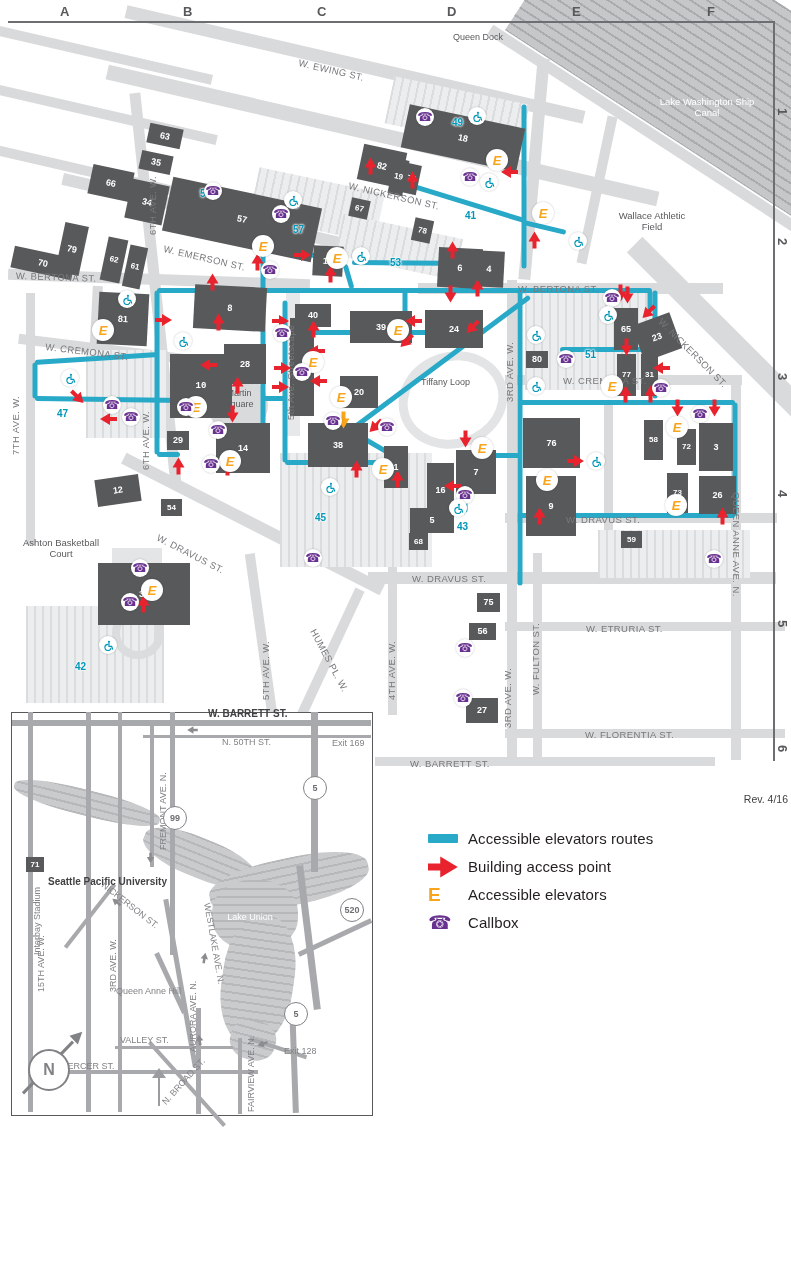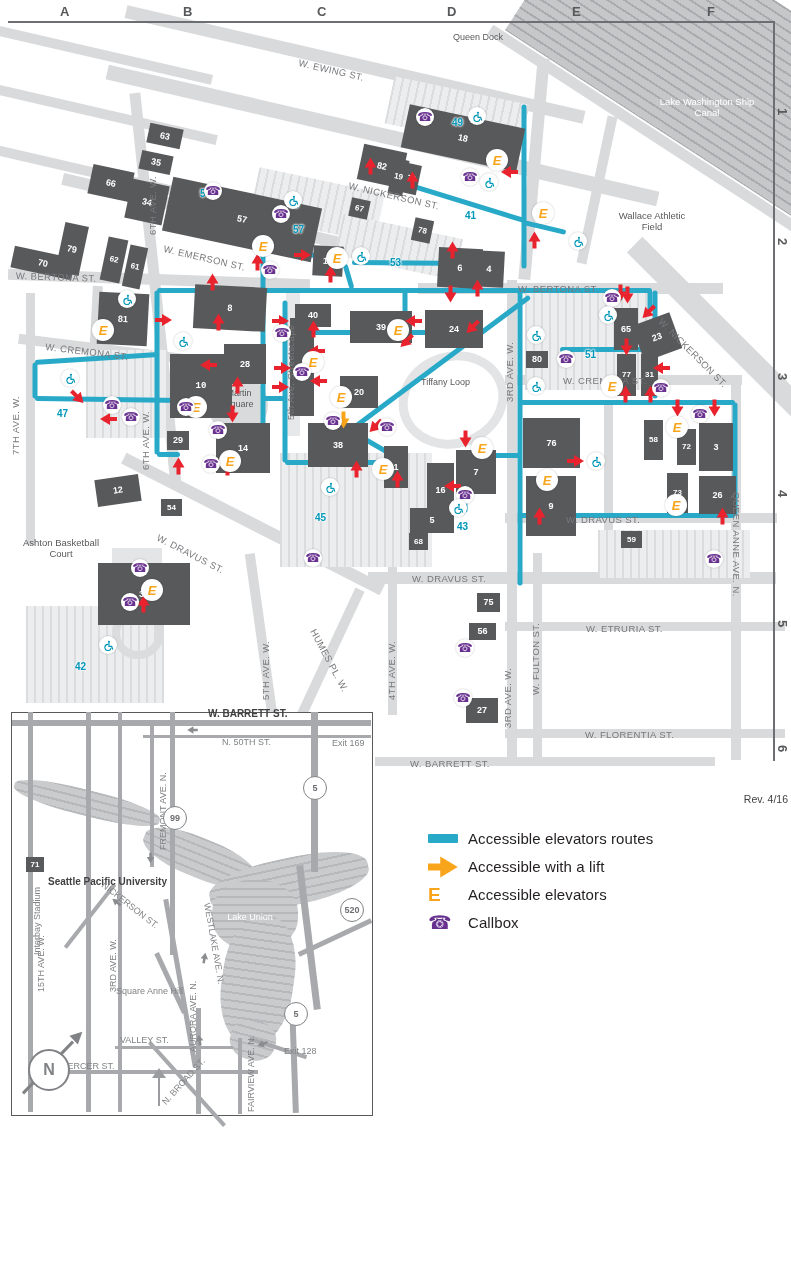--- a/index.html
+++ b/index.html
@@ -831,21 +831,21 @@
       <div class="iroad" style="left: 238px; top: 1038px; width: 4px; height: 76px;"></div>
       <div class="iroad" style="left: 88px; top: 876px; width: 4px; height: 80px; transform: rotate(38deg);"></div>
       <div class="iroad" style="left: 178px; top: 898px; width: 5px; height: 170px; transform: rotate(-10deg);"></div>
       <div class="iroad" style="left: 248px; top: 1046px; width: 60px; height: 4px; transform: rotate(18deg);"></div>
       <div class="ilabel b" style="left: 208px; top: 708px;">W. BARRETT ST.</div>
       <div class="ilabel" style="left: 222px; top: 737px;">N. 50TH ST.</div>
       <div class="ilabel" style="left: 332px; top: 738px;">Exit 169</div>
       <div class="ilabel" style="left: 284px; top: 1046px;">Exit 128</div>
       <div class="ilabel" style="left: 120px; top: 1035px;">VALLEY ST.</div>
       <div class="ilabel" style="left: 60px; top: 1061px;">MERCER ST.</div>
-      <div class="ilabel" style="left: 116px; top: 986px; width: 58px; text-align: center;">Square Anne Hill</div>
+      <div class="ilabel" style="left: 116px; top: 986px; width: 58px; text-align: center;">Queen Anne Hill</div>
       <div class="ilabel" style="left: 226px; top: 912px; width: 48px; text-align: center; color: rgb(255, 255, 255);">Lake Union</div>
       <div class="ilabel b" style="left: 48px; top: 876px; width: 72px; text-align: center;">Seattle Pacific University</div>
       <div class="ilabel" style="left: 158px; top: 850px; transform: rotate(-90deg);">FREMONT AVE. N.</div>
       <div class="ilabel" style="left: 106px; top: 880px; transform: rotate(38deg);">NICKERSON ST.</div>
       <div class="ilabel" style="left: 212px; top: 902px; transform: rotate(80deg);">WESTLAKE AVE. N.</div>
       <div class="ilabel" style="left: 188px; top: 1052px; transform: rotate(-90deg);">AURORA AVE. N.</div>
       <div class="ilabel" style="left: 160px; top: 1100px; transform: rotate(-48deg);">N. BROAD ST.</div>
       <div class="ilabel" style="left: 246px; top: 1112px; transform: rotate(-90deg);">FAIRVIEW AVE. N.</div>
       <div class="ilabel" style="left: 36px; top: 992px; transform: rotate(-90deg);">15TH AVE. W.</div>
       <div class="ilabel" style="left: 108px; top: 992px; transform: rotate(-90deg);">3RD AVE. W.</div>
@@ -890,26 +890,26 @@
 
   <div id="legend">
     <div class="lrow">
       <span class="licon">
           <span class="lswatch"></span>
         </span>
       <span class="llabel">Accessible elevators routes</span>
     </div>
     <div class="lrow">
       <span class="licon">
-        <span class="legend-arrow orange arrow">
+        <span class="legend-arrow red arrow">
             <i class="bar"></i>
             <i class="head"></i>
           </span>
       </span>
-      <span class="llabel">Accessible with a lift</span>
+      <span class="llabel">Building access point</span>
     </div>
     <div class="lrow">
       <span class="licon">
           <span class="legend-e">E</span>
         </span>
       <span class="llabel"></span>
       <span class="llabel">Accessible elevators</span>
     </div>
     <div class="lrow">
       <span class="licon">

